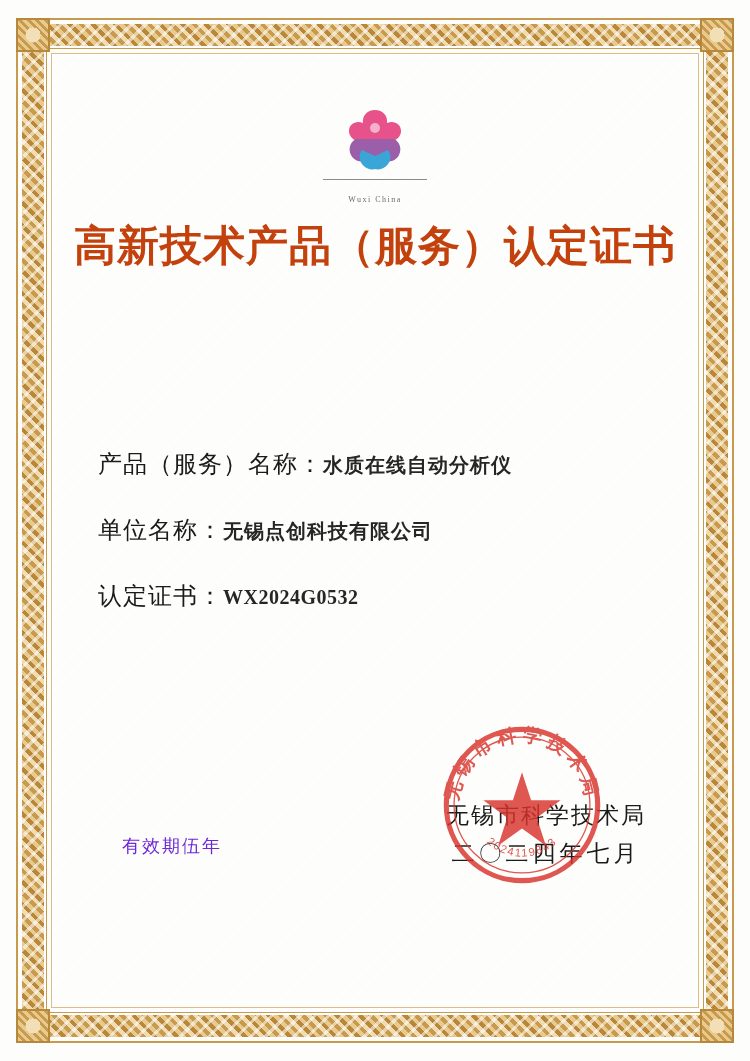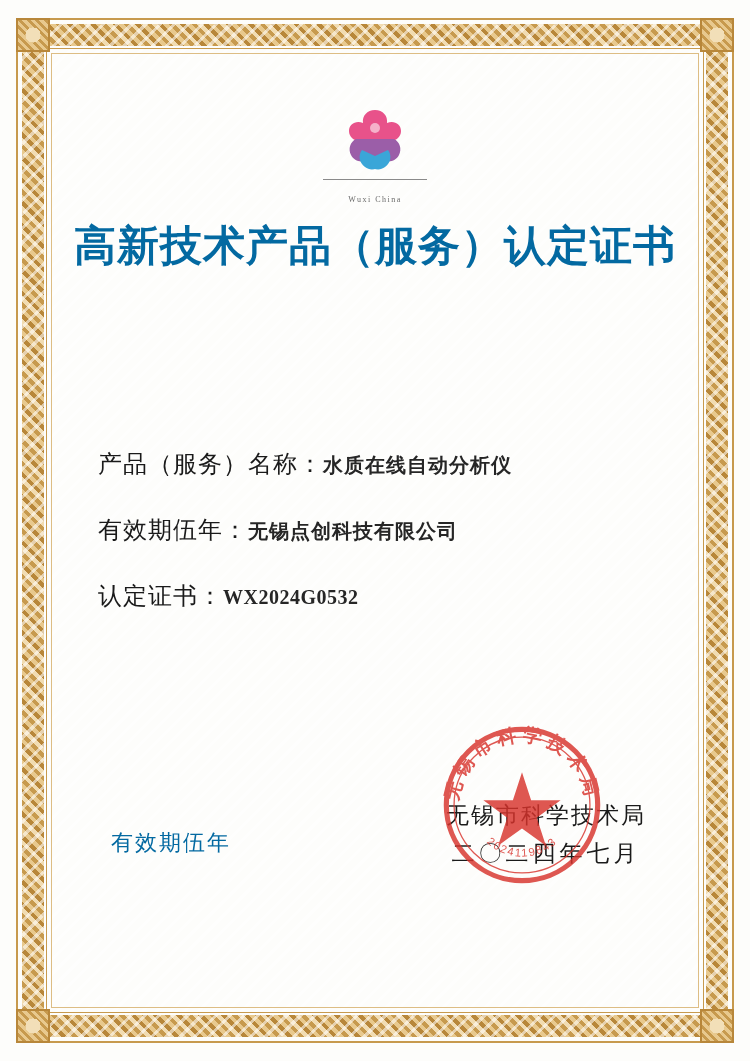--- a/index.html
+++ b/index.html
@@ -143,21 +143,21 @@
   .title {
     position: absolute;
     top: 160px;
     left: 0;
     right: 0;
     text-align: center;
     font-family: "Liberation Serif", "DejaVu Serif", serif;
     font-weight: bold;
     font-size: 42px;
     letter-spacing: 1px;
-    color: #0369a1;
+    color: #c2410c;
     white-space: nowrap;
   }
 
   .fields {
     position: absolute;
     top: 390px;
     left: 42px;
     right: 42px;
   }
   .field-row {
@@ -179,24 +179,24 @@
     white-space: nowrap;
     font-weight: bold;
   }
   .field-value.latin {
     font-size: 20px;
     letter-spacing: 0.5px;
   }
 
   .validity {
     position: absolute;
-    left: 55px;
+    left: 66px;
     bottom: 145px;
-    font-size: 22px;
-    color: #0369a1;
+    font-size: 18px;
+    color: #6d28d9;
     letter-spacing: 2px;
   }
 
   .issuer {
     position: absolute;
     right: 48px;
     bottom: 130px;
     text-align: center;
     line-height: 1.65;
   }
@@ -255,21 +255,21 @@
     </div>
 
     <div class="title">高新技术产品（服务）认定证书</div>
 
     <div class="fields">
       <div class="field-row">
         <span class="field-label">产品（服务）名称：</span>
         <span class="field-value">水质在线自动分析仪</span>
       </div>
       <div class="field-row">
-        <span class="field-label">有效期伍年：</span>
+        <span class="field-label">单位名称：</span>
         <span class="field-value">无锡点创科技有限公司</span>
       </div>
       <div class="field-row">
         <span class="field-label">认定证书：</span>
         <span class="field-value latin">WX2024G0532</span>
       </div>
     </div>
 
     <div class="validity">有效期伍年</div>
 

